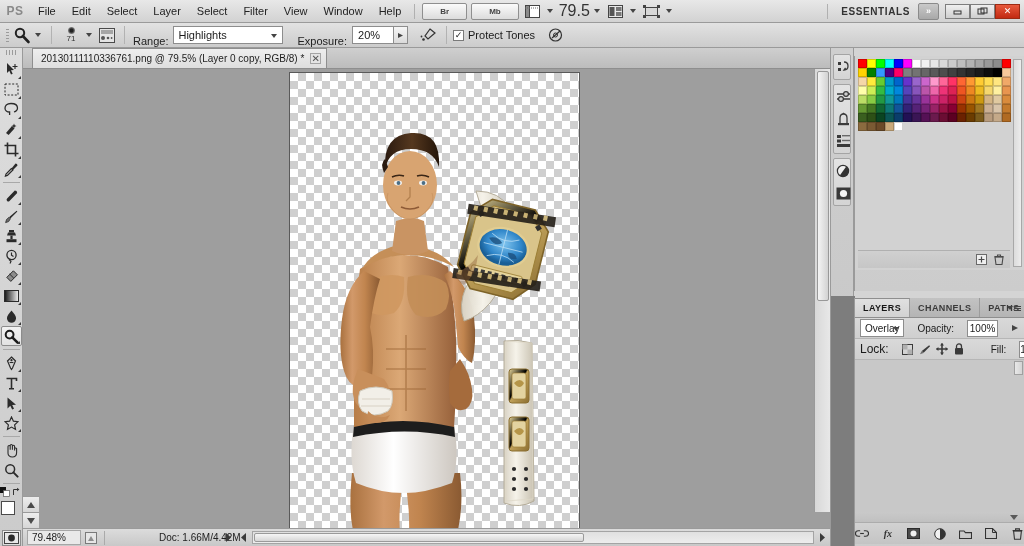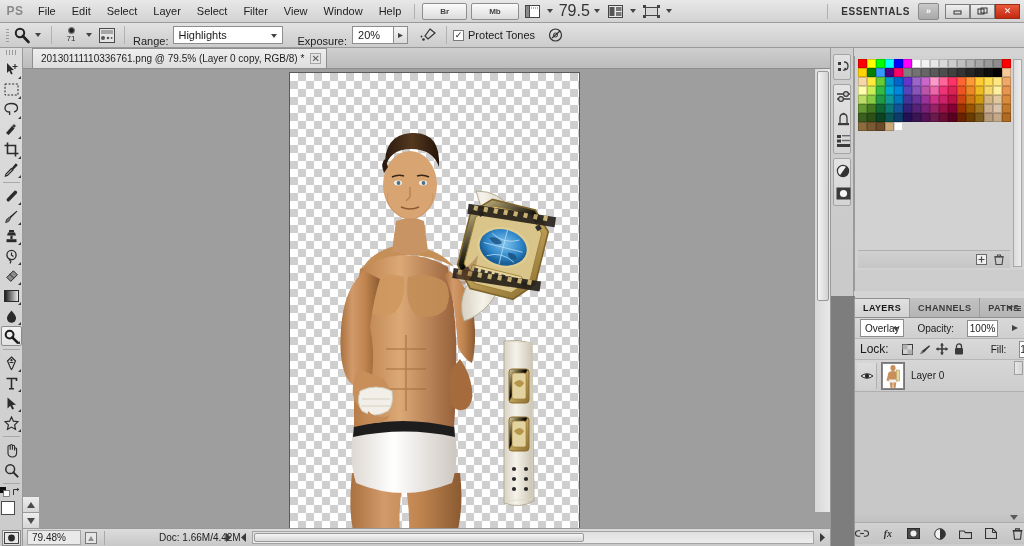--- a/index.html
+++ b/index.html
@@ -1162,43 +1162,20 @@
       <span style="font-size:10px">Fill:</span>
       <div class="lnum">100%</div>
       <span>
         <svg width="8" height="8" viewBox="0 0 8 8">
             <path d="M1 1 L7 4 L1 7 Z" fill="#444"></path>
           </svg>
       </span>
     </div>
 
     <div class="layerlist" style="height:152px">
-      <div class="layeritem">
-        <div class="eye">
-          <svg width="14" height="10" viewBox="0 0 14 10">
-              <path d="M1 5 Q7 0.5 13 5 Q7 9.5 1 5 Z" fill="#e9e9e9" stroke="#2b2b2b" stroke-width="1"></path>
-              <circle cx="7" cy="5" r="2.2" fill="#2b2b2b"></circle>
-            </svg>
-        </div>
-        <div class="lthumb">
-          <svg width="22" height="26" viewBox="0 0 22 26">
-            <rect width="22" height="26" fill="#ffffff"></rect>
-            <g fill="#c98f5b">
-              <ellipse cx="11" cy="5" rx="2.6" ry="3"></ellipse>
-              <path d="M7 9 q4 -2 8 0 l1 9 q-5 2 -10 0 Z"></path>
-              <path d="M7.5 18 l1 7 h2 l0.3 -7 Z M14.5 18 l-1 7 h-2 l-0.3 -7 Z"></path>
-              <path d="M6.5 9.5 l-2 8 1.6 0.6 2 -8 Z M15.5 9.5 l2 8 -1.6 0.6 -2 -8 Z"></path>
-            </g>
-            <rect x="7" y="16.5" width="8" height="3" fill="#efefef"></rect>
-            <rect x="14.2" y="7" width="3.4" height="11" fill="#e4d6a8" stroke="#a98f44" stroke-width="0.5"></rect>
-            <rect x="0.5" y="0.5" width="21" height="25" fill="none" stroke="#888"></rect>
-          </svg>
-        </div>
-        <span class="lname">Layer 0</span>
-      </div>
       <div class="lpanel-scroll"></div>
     </div>
 
     <div class="lgrip">
       <svg width="10" height="8" viewBox="0 0 10 8">
           <path d="M1 2 L9 2 L5 7 Z" fill="#5a5a5a"></path>
         </svg>
     </div>
 
     <div class="lfoot">

